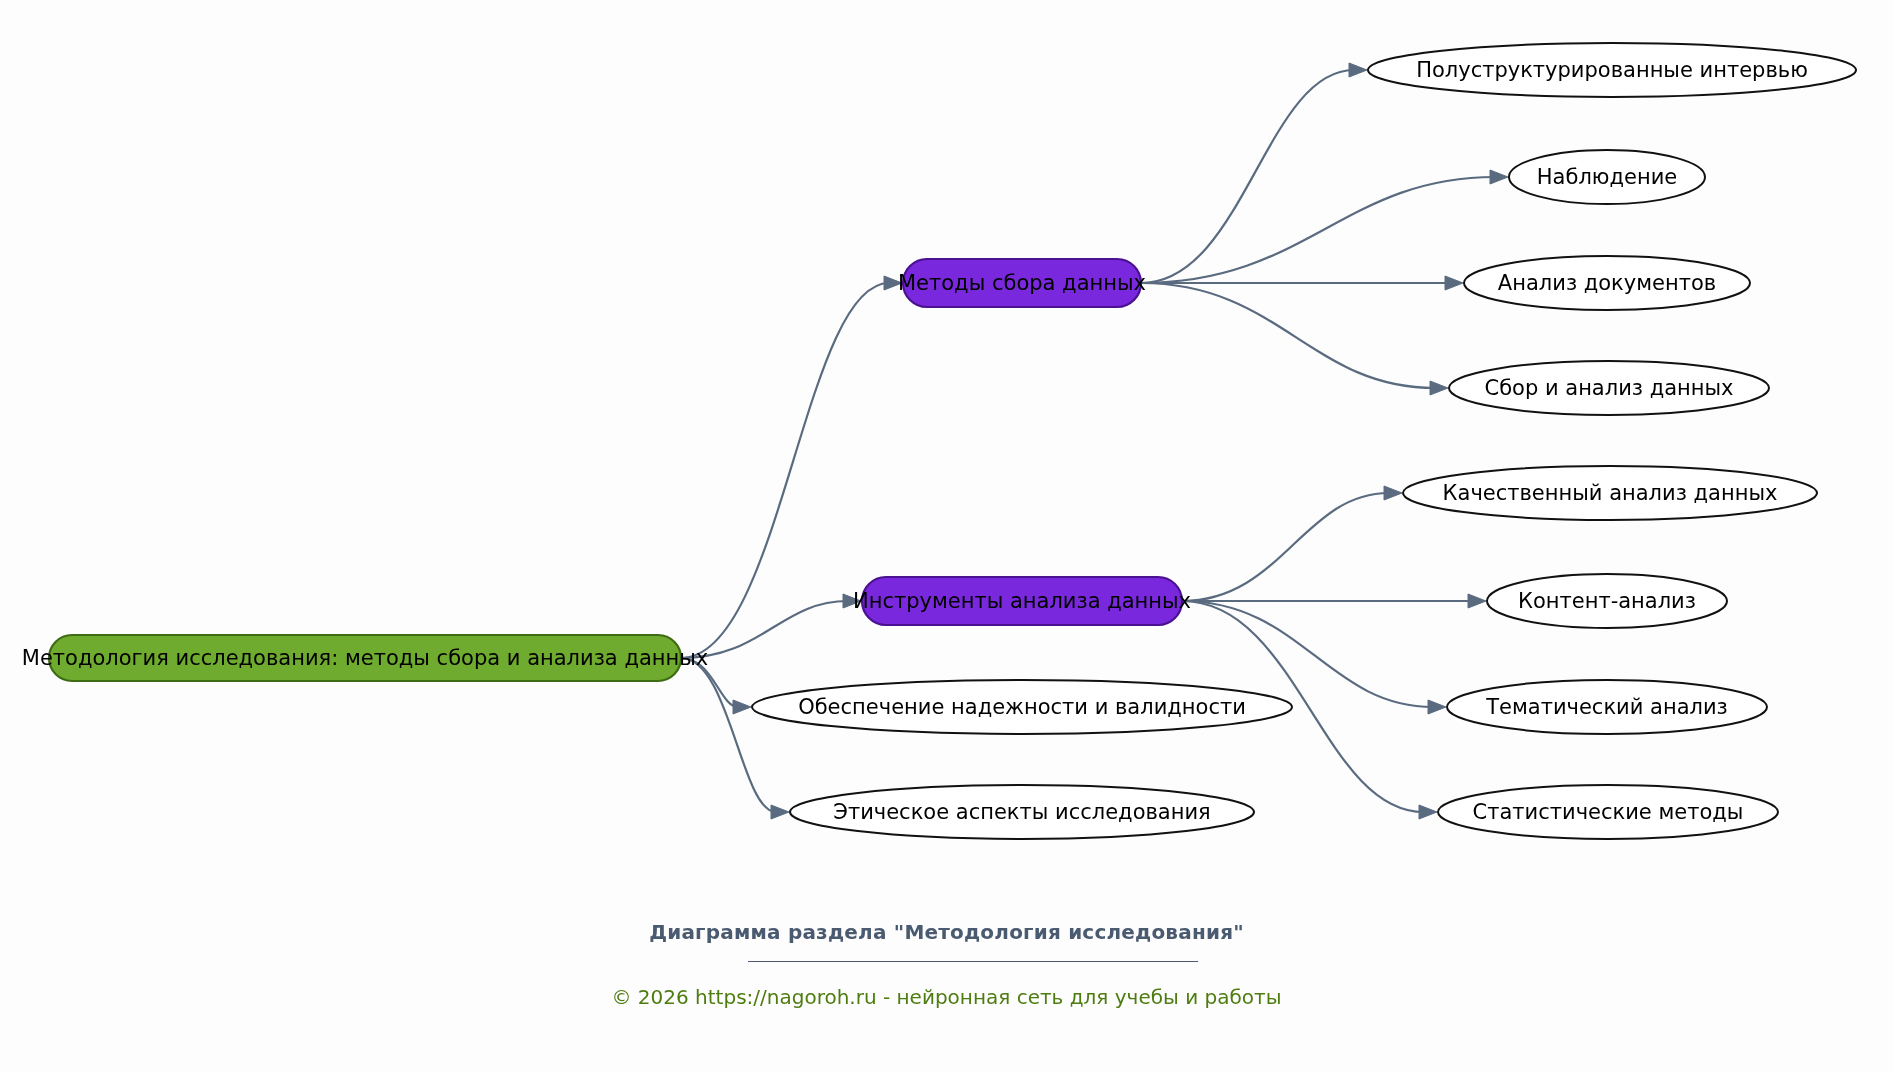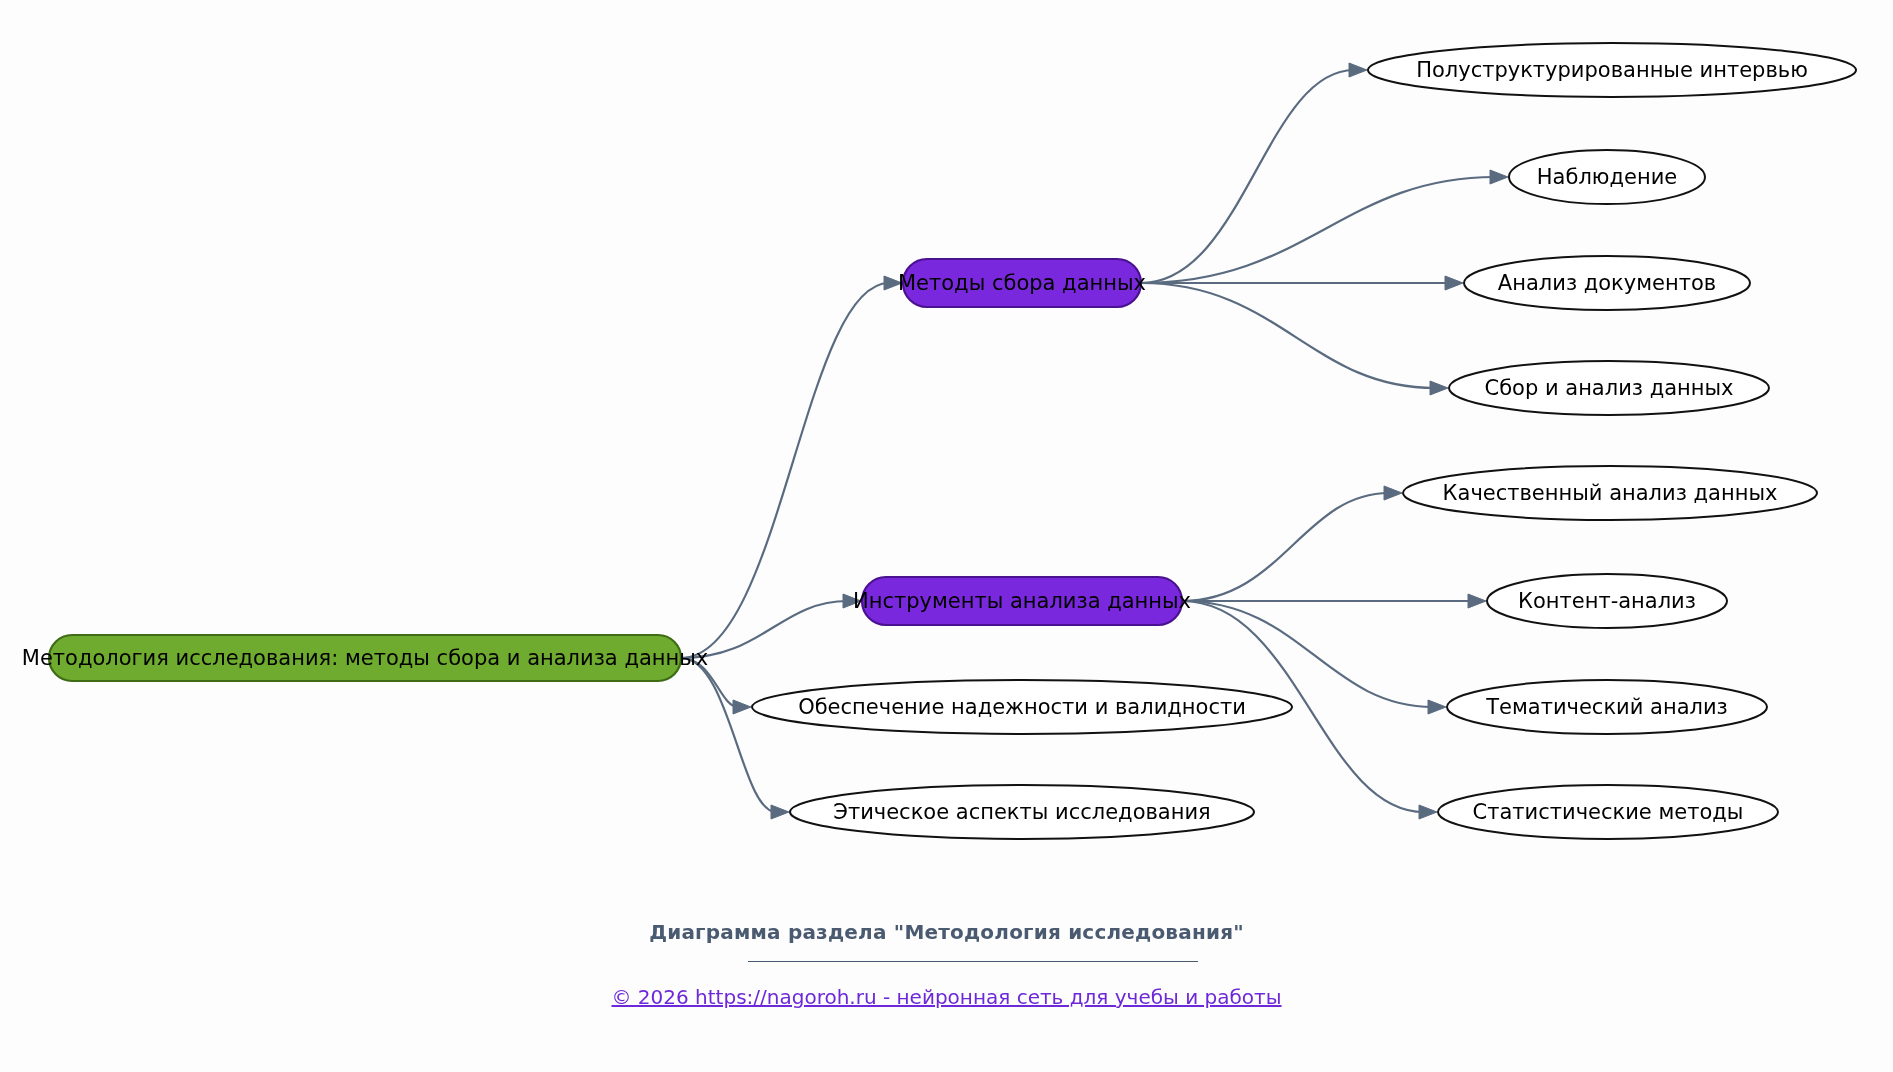--- a/index.html
+++ b/index.html
@@ -75,22 +75,21 @@
     position: absolute;
     left: 748px;
     top: 961px;
     width: 450px;
     height: 1px;
     background: #4a5a70;
   }
   .footer-copy {
     top: 985px;
     font-size: 20px;
-    color: #6d28d9;
-    text-decoration: underline;
+    color: #4d7c0f;
   }
 </style>
 </head>
 <body>
 
 <div id="canvas">
   <svg class="graph" id="graph" viewBox="0 0 1893 1072">
       <g>
         <g>
           <path class="edge-path" d="M 681 658 C 780.9 658, 803.1 283, 889 283"></path>

